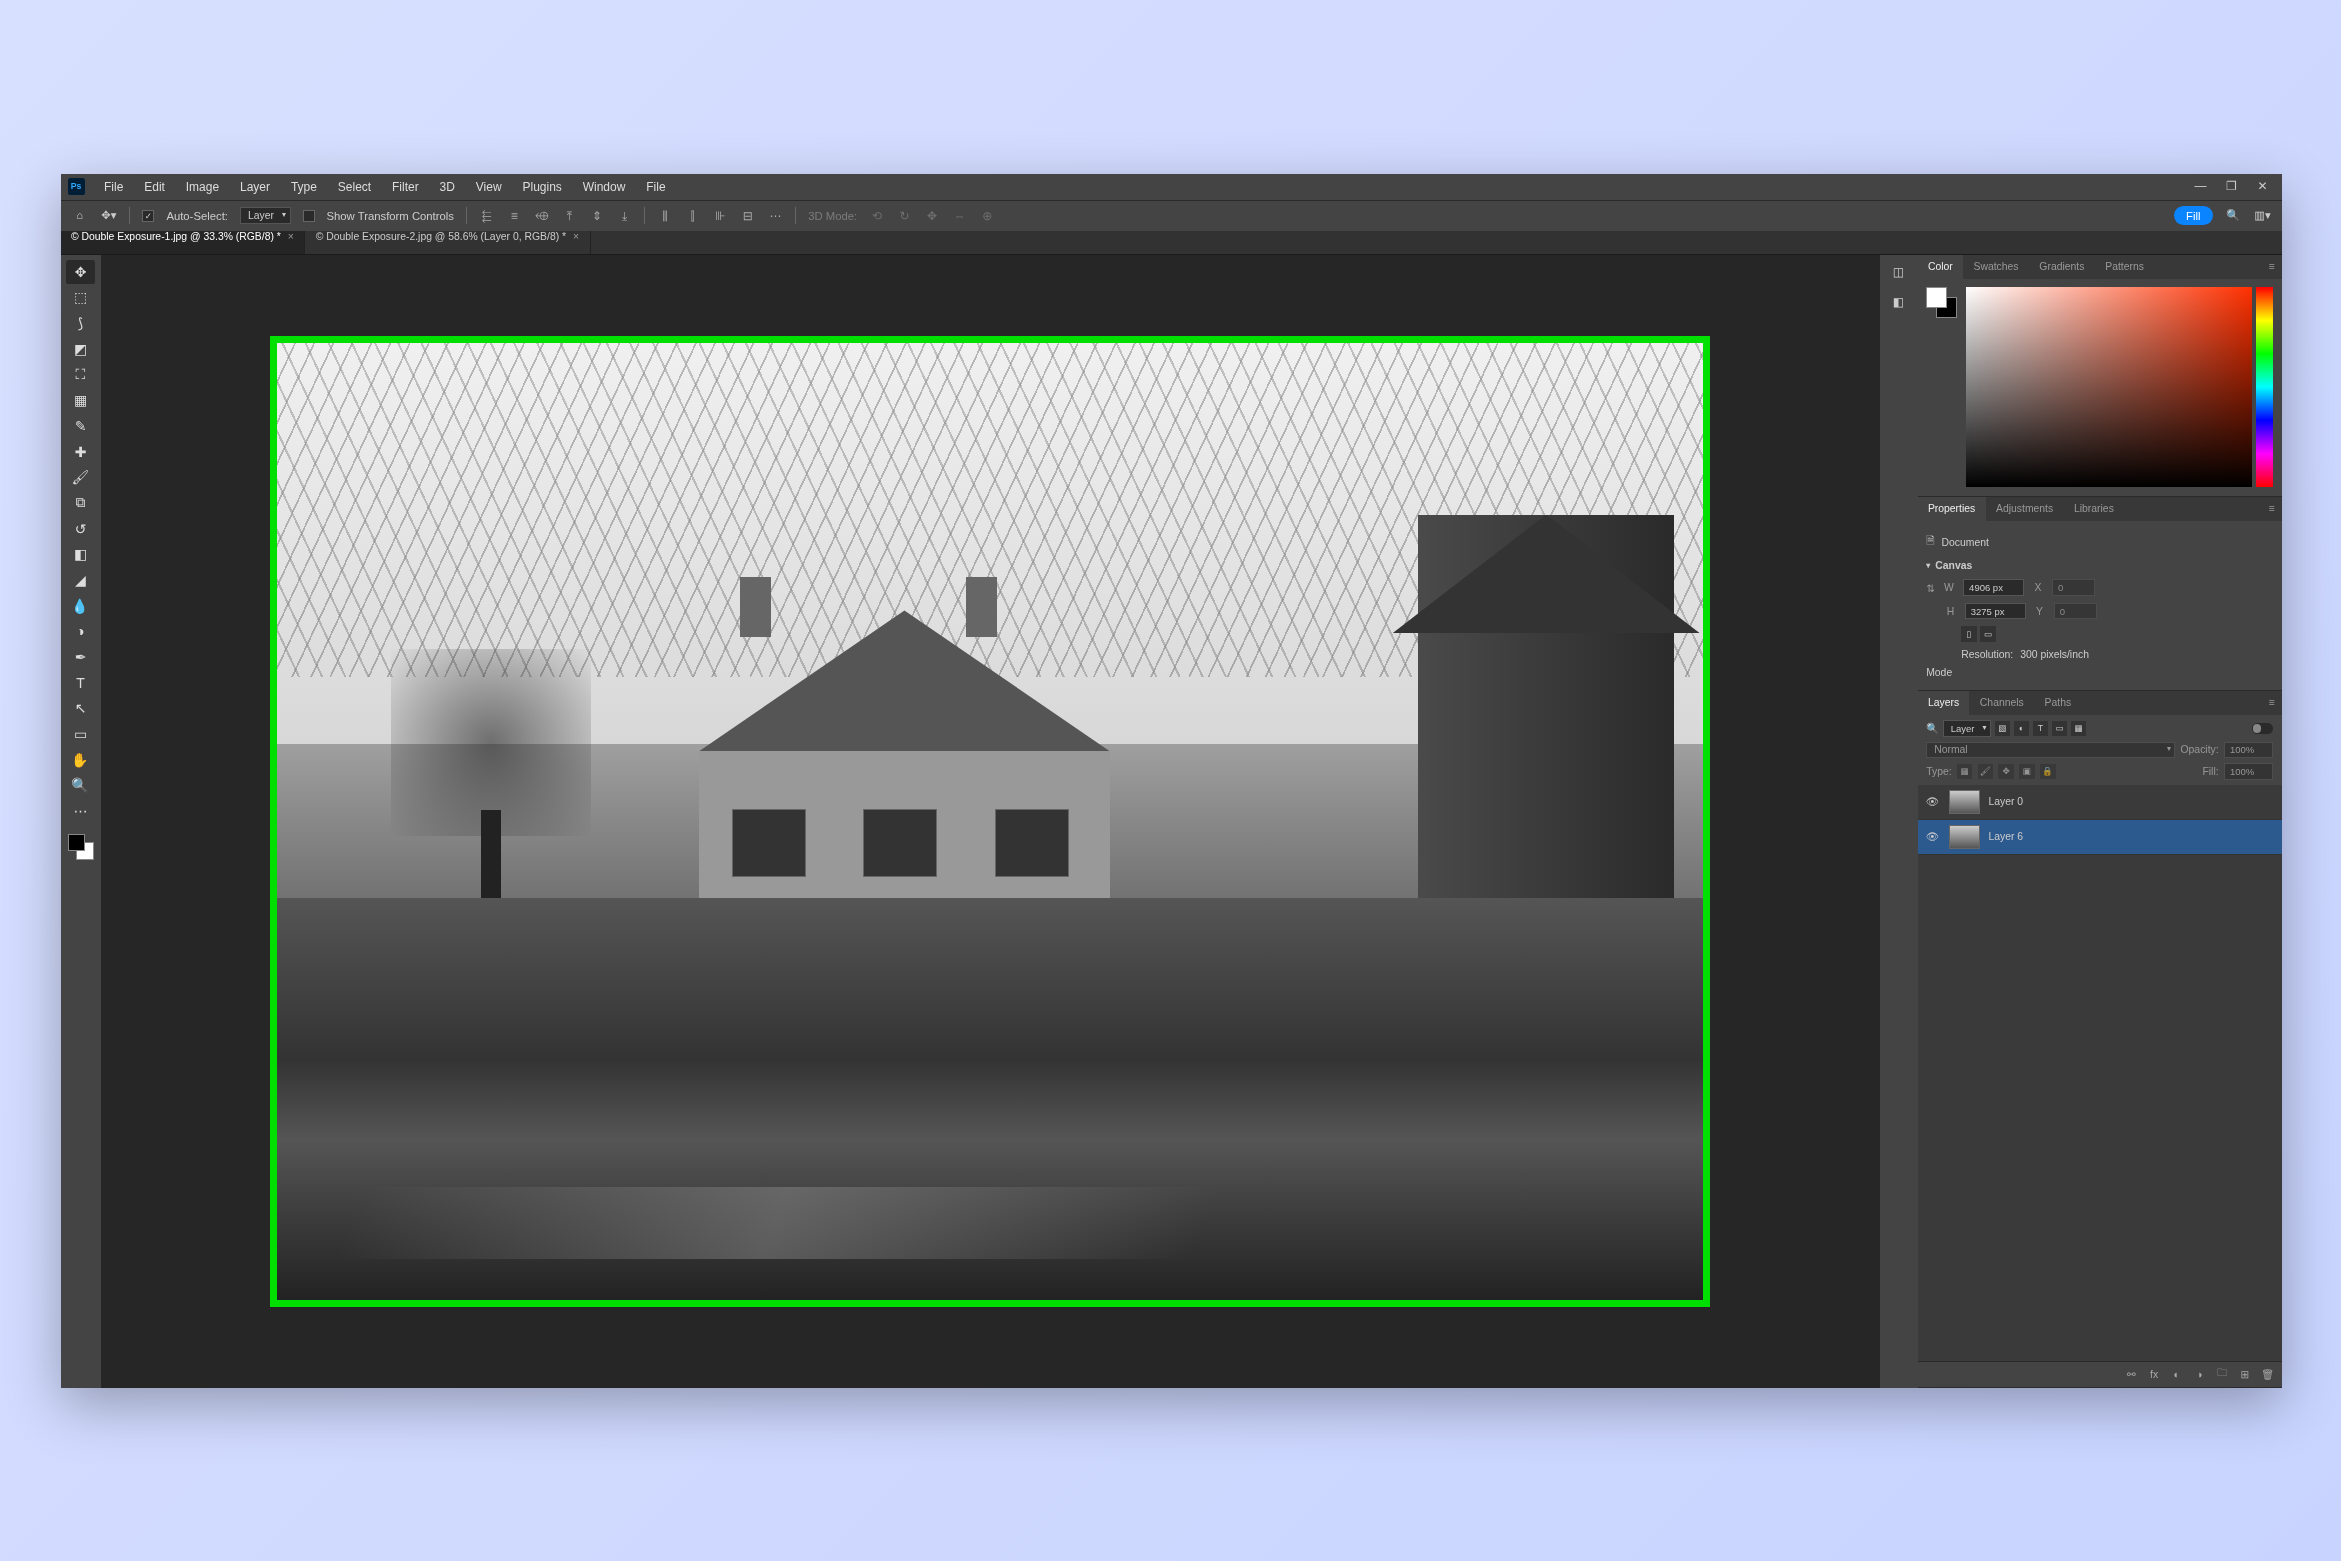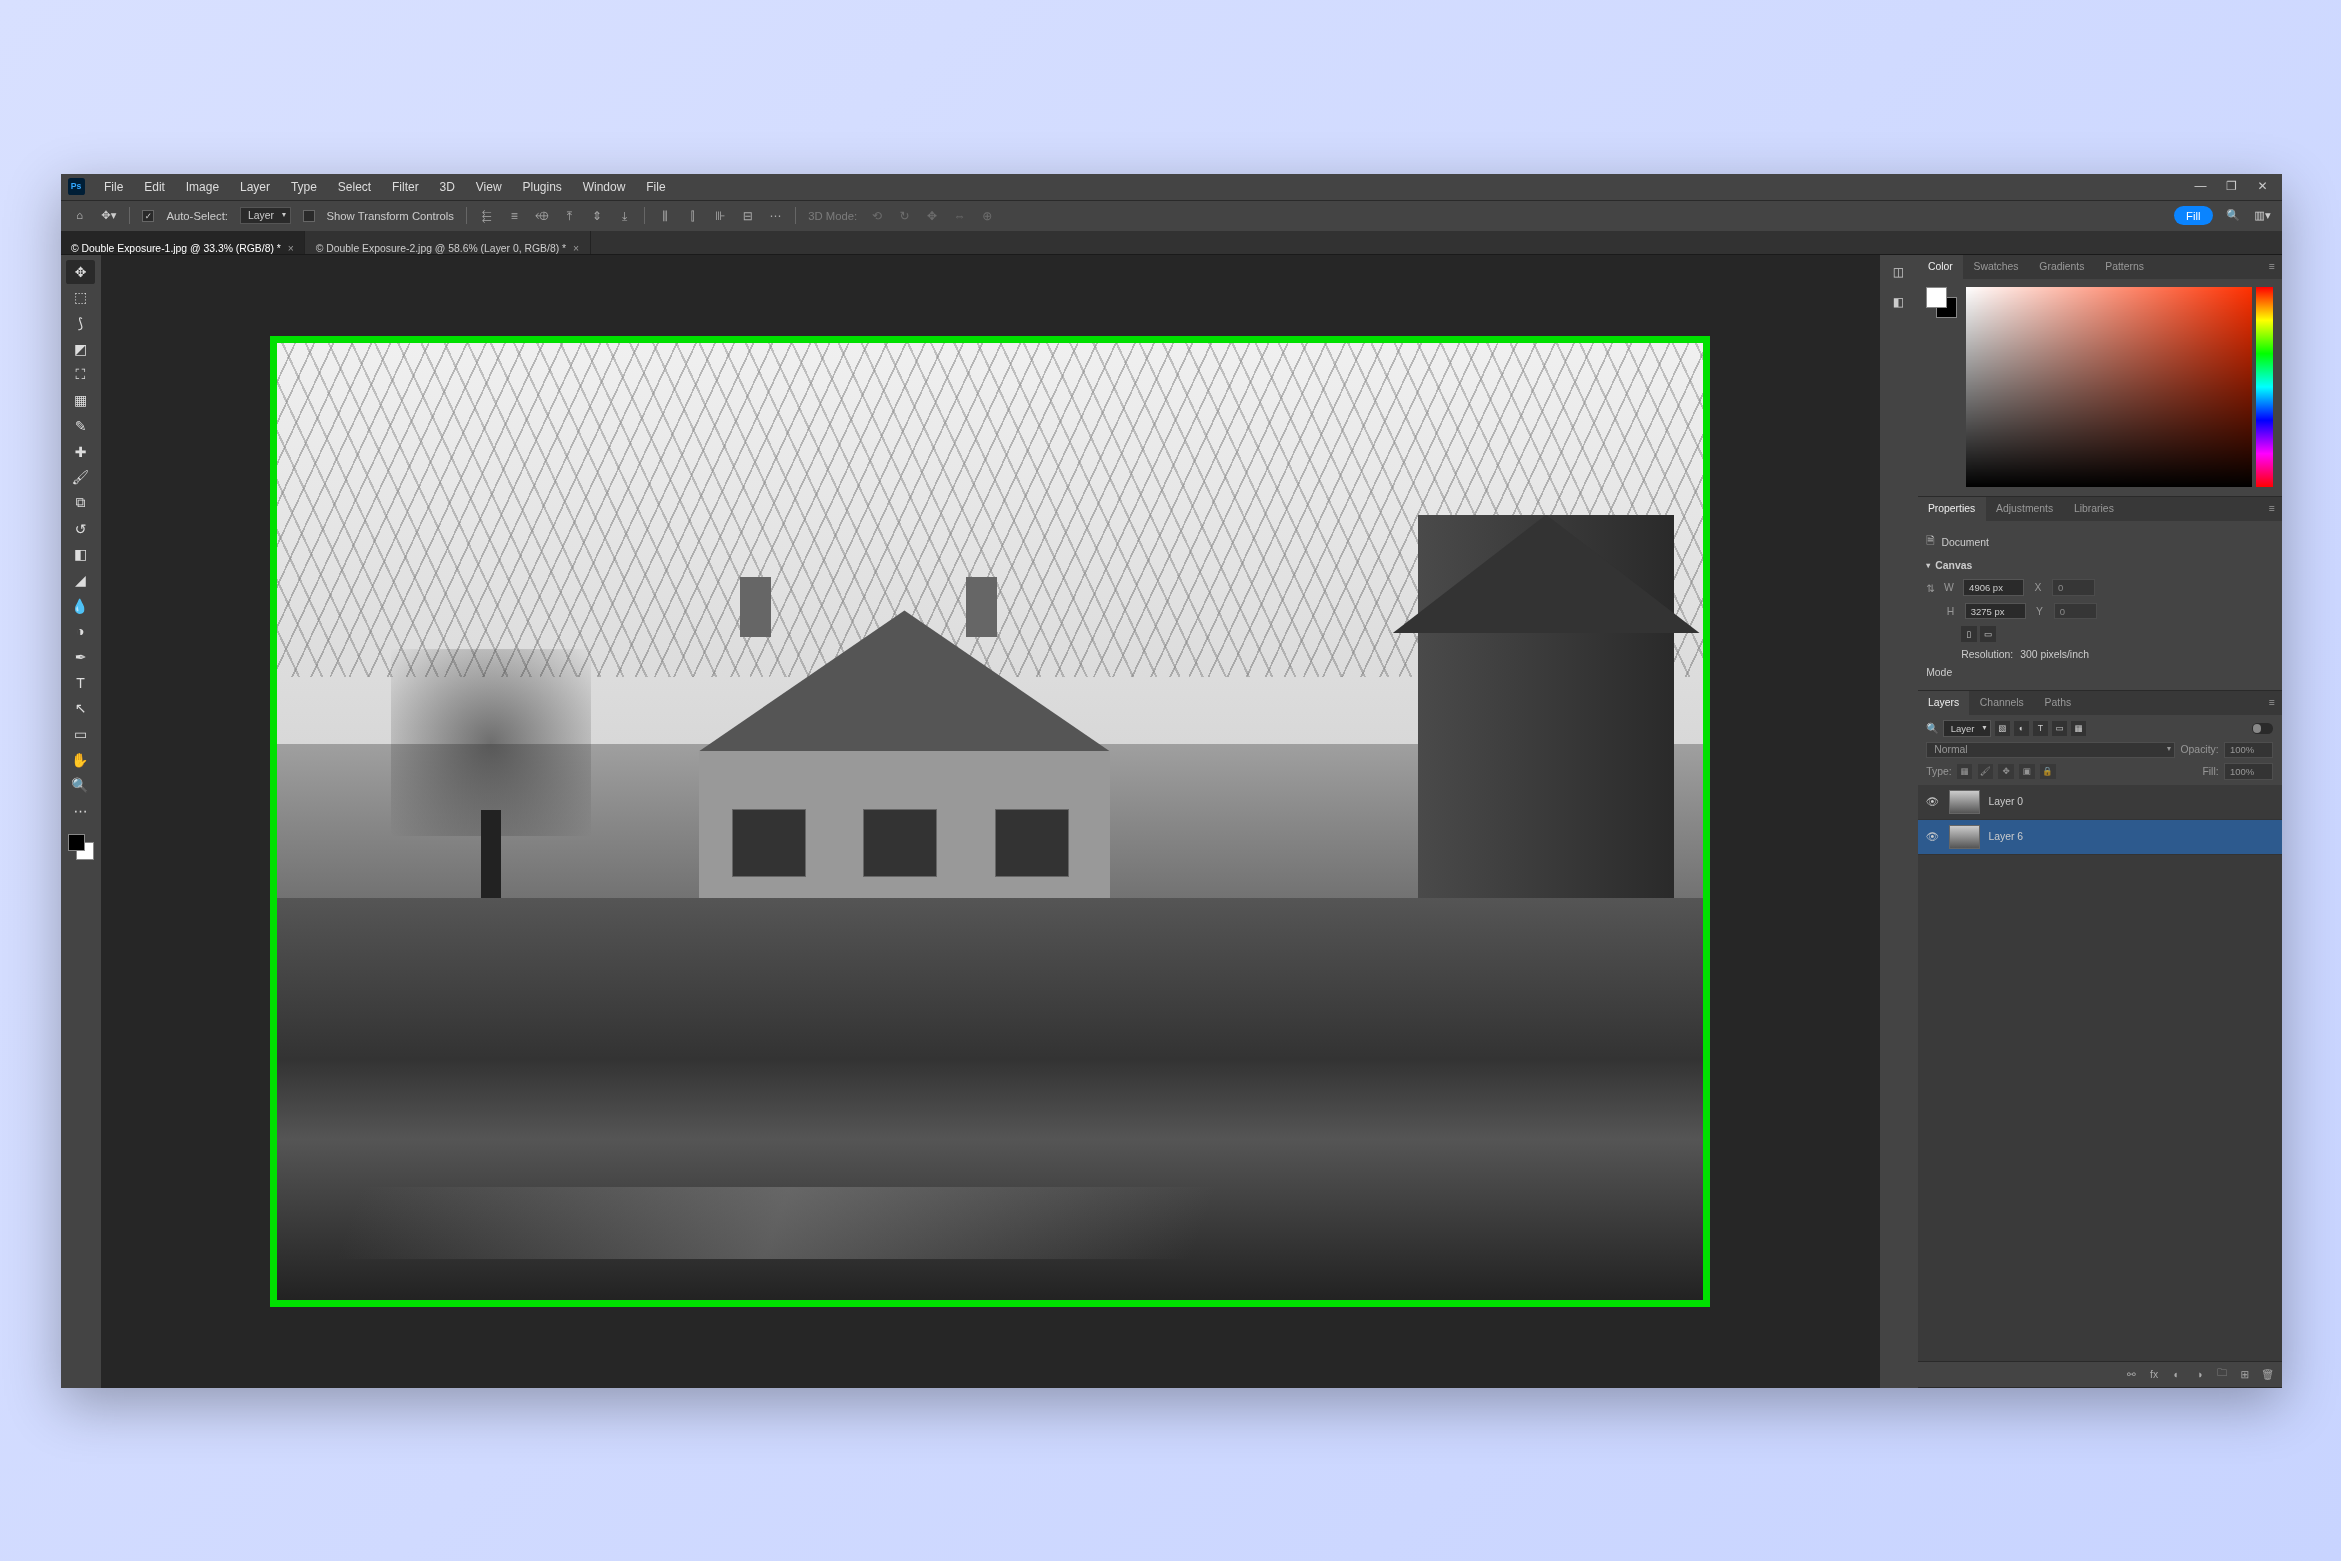--- a/index.html
+++ b/index.html
@@ -14,21 +14,21 @@
 .home-icon,.move-icon{width:17.3px;height:17.3px;display:flex;align-items:center;justify-content:center}
 .checkbox{width:12px;height:12px;background:#2a2a2a;border:0.9px solid #666;display:inline-flex;align-items:center;justify-content:center;font-size:8.7px;color:#ccc}
 .dropdown{background:#2a2a2a;padding:1.7px 15.6px 1.7px 7px;border:0.9px solid #555;position:relative;font-size:10.4px}
 .dropdown::after{content:'▾';position:absolute;right:3.5px;font-size:7.8px}
 .opt-divider{width:0.9px;height:17.3px;background:#666}
 .opt-icon{width:15.6px;height:15.6px;display:flex;align-items:center;justify-content:center;font-size:12px;color:#aaa;cursor:pointer}
 .opt-icon.dim{opacity:0.4}
 .share-btn{margin-left:auto;background:#0a84ff;color:#fff;padding:3.5px 12px;border-radius:12px;font-size:11.3px;cursor:pointer}
 .search-icn,.panel-icn{width:17.3px;height:17.3px;color:#ccc;display:flex;align-items:center;justify-content:center;cursor:pointer}
 .tabs-bar{height:24px;background:#323232;display:flex;align-items:stretch;color:#ccc;font-size:10.4px;border-bottom:0.9px solid #1a1a1a}
-.doc-tab{padding:0 10.4px;display:flex;align-items:flex-end;gap:7px;border-right:0.9px solid #222;cursor:pointer}
+.doc-tab{padding:0 10.4px;display:flex;align-items:flex-start;gap:7px;border-right:0.9px solid #222;cursor:pointer}
 .doc-tab.active{background:#252525;color:#fff}
 .tab-close{font-size:10.4px;color:#999}
 .main-area{flex:1;display:flex;overflow:hidden}
 .toolbar-left{width:40px;background:#444;display:flex;flex-direction:column;align-items:center;padding-top:5.2px;gap:1.7px}
 .tool-btn{width:29.5px;height:24px;display:flex;align-items:center;justify-content:center;color:#ddd;font-size:14px;cursor:pointer;border-radius:2.6px}
 .tool-btn.active{background:#2a2a2a}
 .color-swatches{margin-top:8.7px;position:relative;width:26px;height:26px}
 .fg-swatch{width:17.3px;height:17.3px;background:#000;border:0.9px solid #888;position:absolute;top:0;left:0;z-index:2}
 .bg-swatch{width:17.3px;height:17.3px;background:#fff;border:0.9px solid #888;position:absolute;bottom:0;right:0}
 .canvas-area{flex:1;background:#262626;display:flex;align-items:center;justify-content:center;position:relative}

